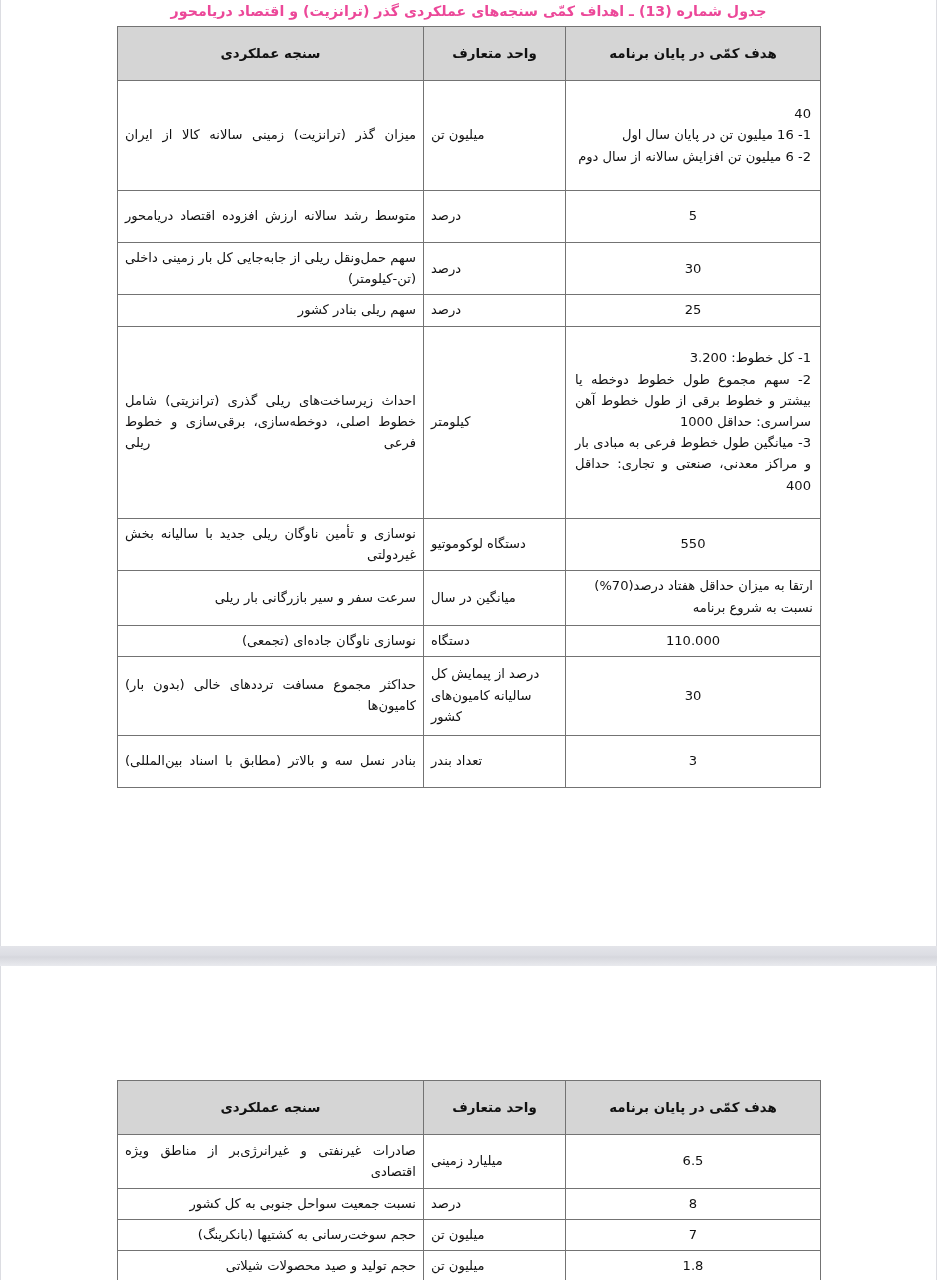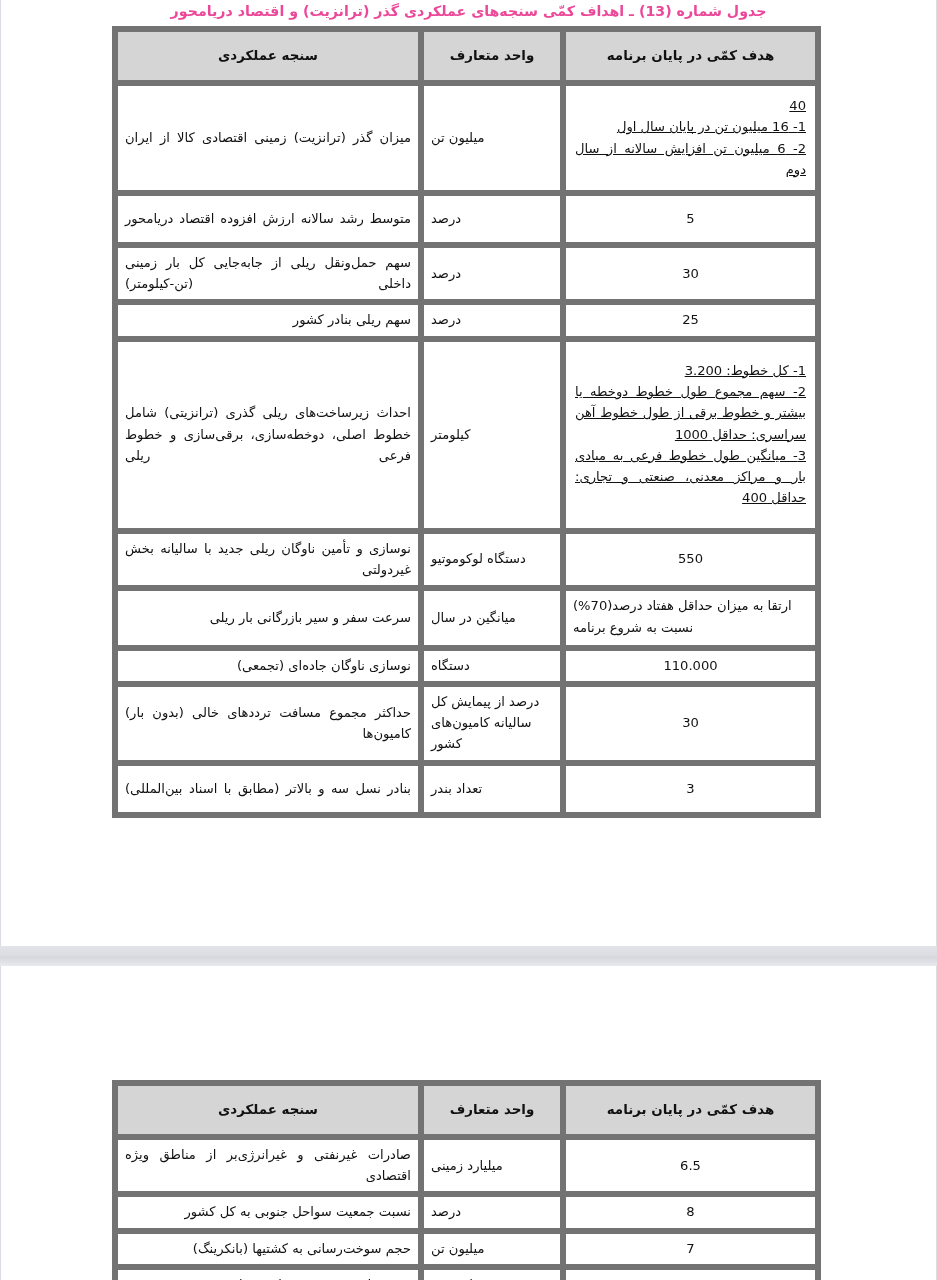--- a/index.html
+++ b/index.html
@@ -52,21 +52,21 @@
     padding-right: 115px;
   }
   table.doc-table {
     width: 703px;
     border-collapse: collapse;
     table-layout: fixed;
     direction: rtl;
     background: #fff;
   }
   table.doc-table td, table.doc-table th {
-    border: 6px solid #737373;
+    border: 1px solid #737373;
     vertical-align: middle;
     font-size: 13.1px;
     color: #111;
     line-height: 1.62;
     padding: 4px 7px 5px 7px;
     box-sizing: border-box;
   }
   table.doc-table thead th {
     background: #d5d5d5;
     font-weight: bold;
@@ -98,24 +98,23 @@
   td.cell-target {
     text-align: center;
     direction: rtl;
   }
   td.cell-target.multiline {
     text-align: justify;
     text-align-last: right;
     direction: rtl;
     padding-right: 9px;
     padding-left: 9px;
-    text-decoration: underline;
   }
   td.cell-target.wrapline {
-    text-align: left;
+    text-align: right;
     direction: rtl;
     line-height: 1.7;
   }
 
   .page-number {
     text-align: center;
     font-size: 13.5px;
     color: #222;
     font-family: "DejaVu Serif", "Liberation Serif", serif;
     padding-top: 54px;
@@ -148,21 +147,21 @@
         </thead>
         <tbody>
 
           <tr style="height:110px;">
             <td class="cell-target multiline">
                 <div>40</div>
                 <div>1- 16 میلیون تن در پایان سال اول</div>
                 <div>2- 6 میلیون تن افزایش سالانه از سال دوم</div>
               </td>
             <td class="cell-unit">میلیون تن</td>
-            <td class="cell-measure">میزان گذر (ترانزیت) زمینی اقتصادی کالا از ایران</td>
+            <td class="cell-measure">میزان گذر (ترانزیت) زمینی سالانه کالا از ایران</td>
           </tr>
 
           <tr style="height:52px;">
             <td class="cell-target">5</td>
             <td class="cell-unit">درصد</td>
             <td class="cell-measure">متوسط رشد سالانه ارزش افزوده اقتصاد دریامحور</td>
           </tr>
 
           <tr style="height:52px;">
             <td class="cell-target">30</td>

